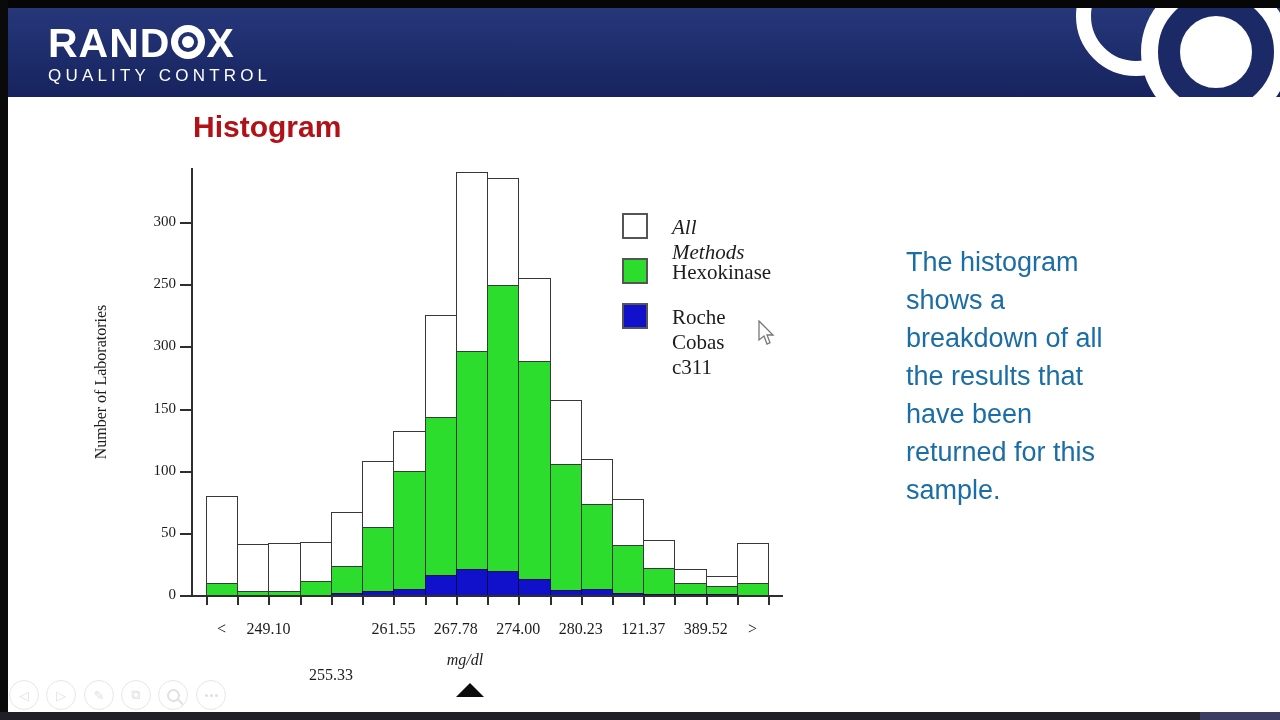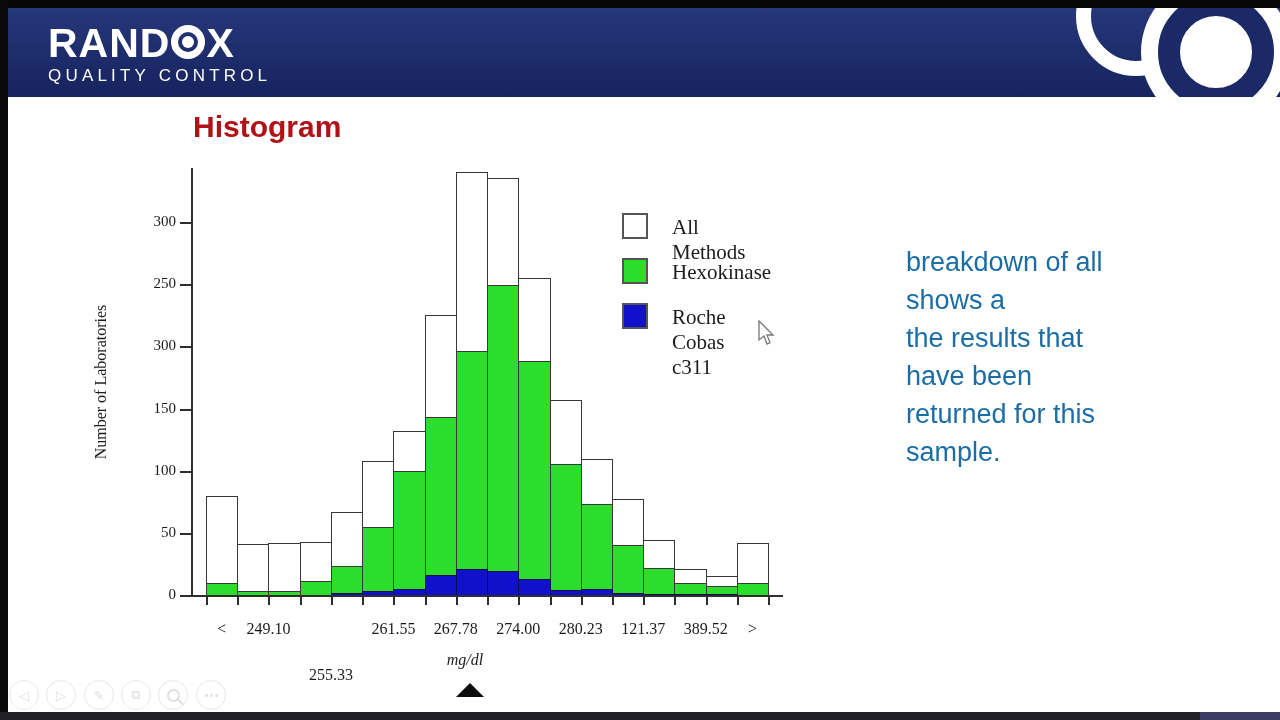--- a/index.html
+++ b/index.html
@@ -169,30 +169,31 @@
     <div class="xtick-label" style="left: 423.84px; top: 620px;">267.78</div>
     <div class="xtick-label" style="left: 486.3px; top: 620px;">274.00</div>
     <div class="xtick-label" style="left: 548.76px; top: 620px;">280.23</div>
     <div class="xtick-label" style="left: 611.22px; top: 620px;">121.37</div>
     <div class="xtick-label" style="left: 673.68px; top: 620px;">389.52</div>
     <div class="xtick-label" style="left: 720.525px; top: 620px;">&gt;</div>
   </div>
 
 <div class="abs" style="left:0;top:0;z-index:6;">
   <div class="abs legend-swatch" style="left:622px;top:213px;background:#ffffff;"></div>
-  <div class="abs legend-label serif" style="left:672px;top:215px;">All Methods</div>
+  <div class="abs legend-label serif" style="left:672px;top:215px;font-style:italic;">All Methods</div>
   <div class="abs legend-swatch" style="left:622px;top:258px;background:#2ddd2d;"></div>
   <div class="abs legend-label serif" style="left:672px;top:260px;">Hexokinase</div>
   <div class="abs legend-swatch" style="left:622px;top:303px;background:#1111cc;"></div>
   <div class="abs legend-label serif" style="left:672px;top:305px;">Roche Cobas c311</div>
 </div>
 
 <div class="abs" id="description">
+    <div>The histogram</div>
+    <div>shows a</div>
     <div>breakdown of all</div>
-    <div>shows a</div>
     <div>the results that</div>
     <div>have been</div>
     <div>returned for this</div>
     <div>sample.</div>
   </div>
 
 <svg class="abs" style="left:757px;top:320px;z-index:50;" width="20" height="26" viewBox="0 0 20 26">
   <polygon points="2,1 2,20 7,16 10,24 13,22.6 10,15 16,15" fill="#ffffff" stroke="#777" stroke-width="1.3"></polygon>
 </svg>
 

